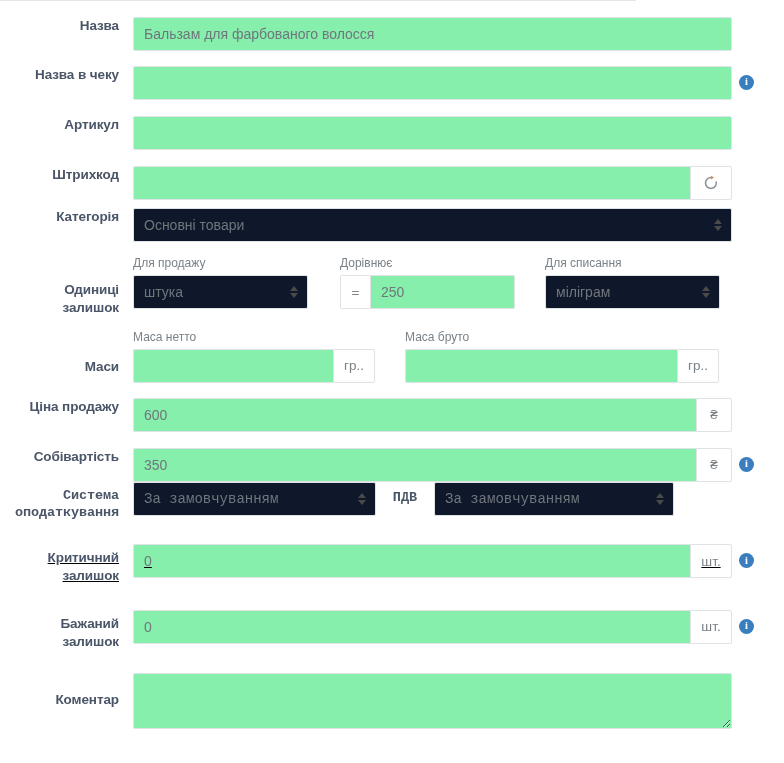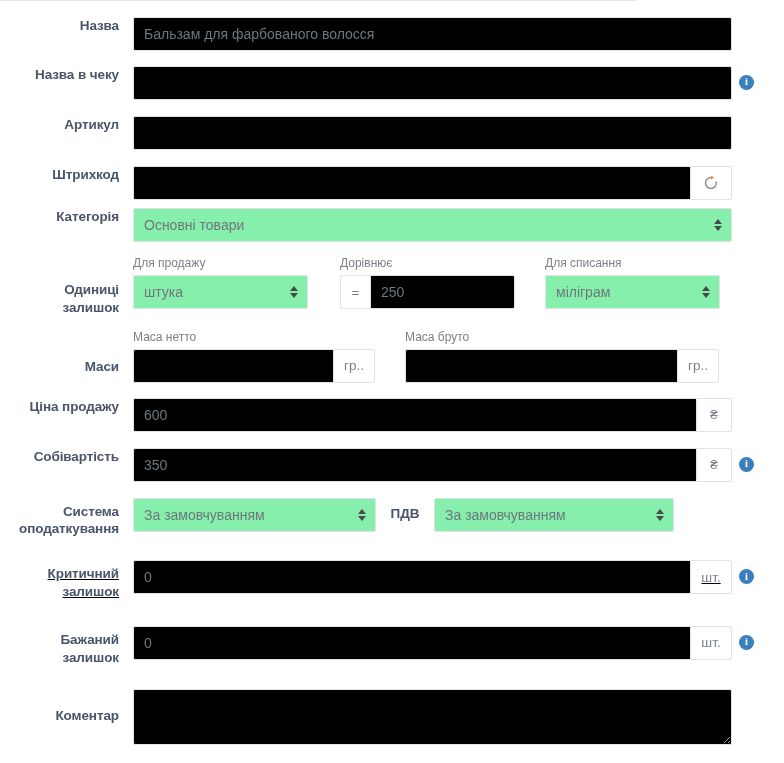--- a/index.html
+++ b/index.html
@@ -41,42 +41,42 @@
 
   .field-col {
     flex: 1;
     position: relative;
   }
 
   
   .ctl {
     height: 34px;
     border: 1px solid #dfe3e6;
-    background: #000000;
+    background: #86efac;
     border-radius: 2px;
     font-size: 14px;
     color: #7a8288;
     font-family: "Liberation Sans", "DejaVu Sans", sans-serif;
     padding: 0 10px;
     display: flex;
     align-items: center;
     width: 100%;
     outline: none;
   }
   input.ctl { color: #6f767c; }
   input.ctl::placeholder { color: #9aa1a7; }
 
   .ctl-filled { color: #5f676d; }
 
   
   .sel {
     position: relative;
     height: 34px;
     border: 1px solid #dfe3e6;
-    background: #86efac;
+    background: #0f172a;
     border-radius: 2px;
     display: flex;
     align-items: center;
     padding: 0 26px 0 10px;
     font-size: 14px;
     color: #6f767c;
     cursor: pointer;
     white-space: nowrap;
     overflow: hidden;
   }
@@ -281,21 +281,21 @@
     <div class="label-col">Собівартість</div>
     <div class="field-col" style="padding-right:52px;">
       <div class="igroup">
         <input class="ctl ctl-filled" type="text" value="350" style="">
         <div class="addon" style="min-width:36px;">₴</div>
       </div>
       <div class="info-icon" style="right:30px; top:9px;">i</div>
     </div>
   </div>
 
-  <div class="form-row" style="margin-top:16px;">
+  <div class="form-row" style="font-family:Liberation Mono, monospace;">
     <div class="label-col twoline" style="padding-top:5px;">
       <div>Система</div>
       <div>оподаткування</div>
     </div>
     <div class="field-col" style="padding-right:52px; display:flex; align-items:flex-start;">
       <div style="width:243px;">
         <div class="sel">
           <span>За замовчуванням</span>
           <span class="caret">
             <span class="tri-up"></span>

